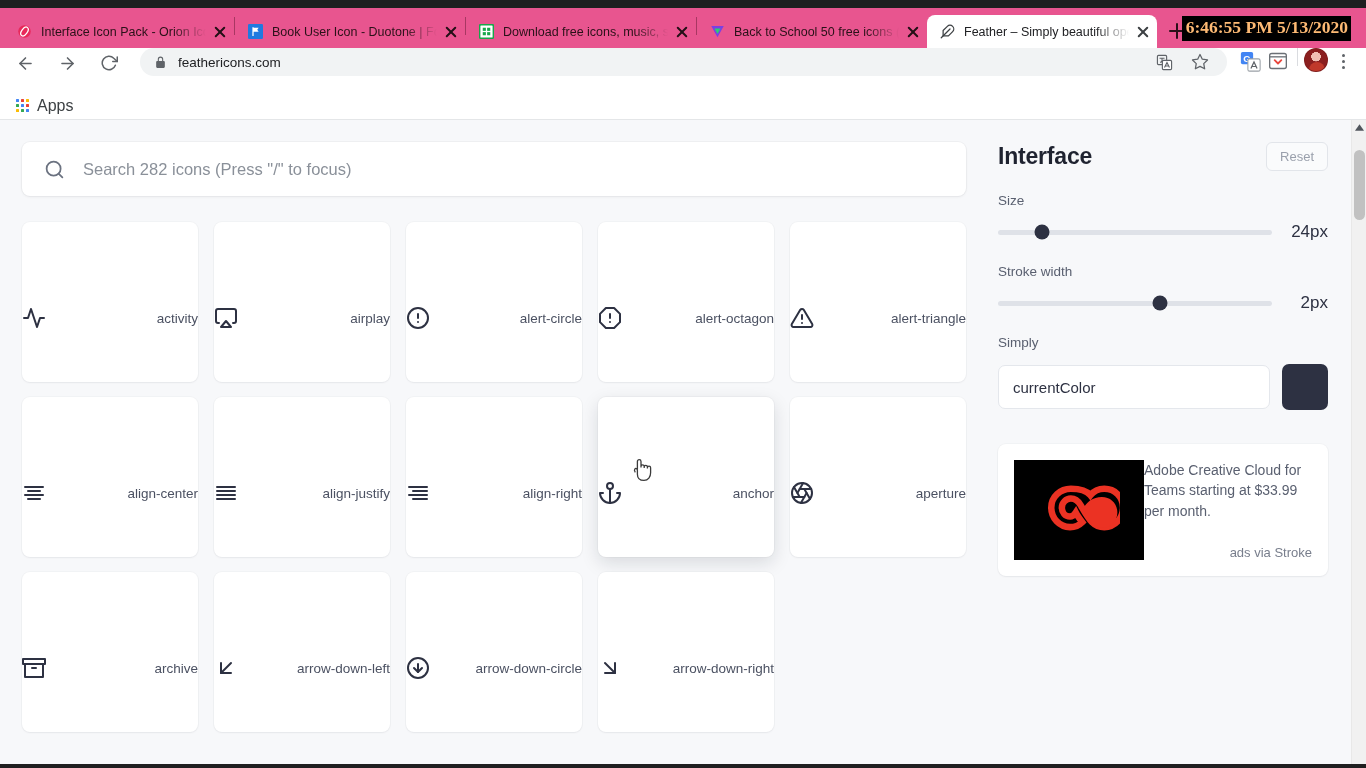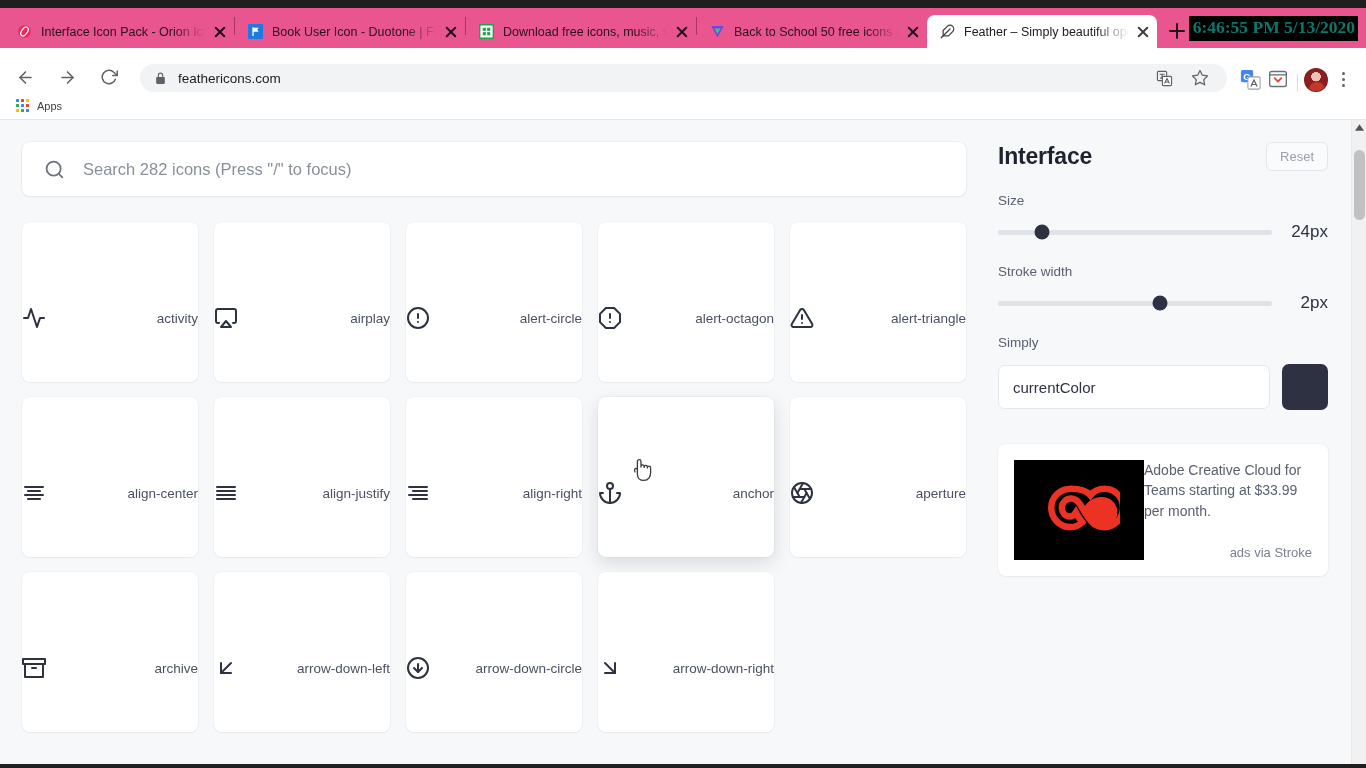--- a/index.html
+++ b/index.html
@@ -99,41 +99,41 @@
     content: "";
     position: absolute;
     background: #2b1019;
     border-radius: 1px;
   }
   .newtab::before { left: 6px; top: 13px; width: 16px; height: 2px; }
   .newtab::after  { left: 13px; top: 6px; width: 2px; height: 16px; }
 
   .clock-overlay {
     position: absolute;
-    right: 8px;
+    right: 15px;
     top: 8px;
     height: 25px;
     background: #000000;
-    color: #0f766e;
+    color: #fdba74;
     font-family: "Liberation Serif", serif;
     font-weight: bold;
     font-size: 17.5px;
     display: flex;
     align-items: center;
     padding: 0 3px 2px 4px;
     letter-spacing: 0px;
     z-index: 40;
   }
 
   
   .toolbar {
     height: 44px;
     background: #ffffff;
     display: flex;
-    align-items: flex-end;
+    align-items: flex-start;
     padding: 0 10px;
     gap: 2px;
   }
   .nav-btn {
     width: 30px; height: 30px;
     display: flex; align-items: center; justify-content: center;
     border-radius: 50%;
     cursor: pointer;
     color: #5f6368;
     flex: 0 0 auto;
@@ -180,21 +180,21 @@
 
   
   .bookmarks {
     height: 28px;
     background:#ffffff;
     display:flex; align-items:center;
     padding: 0 12px;
     border-bottom: 1px solid #e4e6e8;
   }
   .bm-item { display:flex; align-items:center; gap:8px; cursor:pointer; padding: 2px 4px; border-radius:4px; }
-  .bm-label { font-size:11px; color:#3c4043; }
+  .bm-label { font-size:16px; color:#3c4043; }
   .apps-grid { display:grid; grid-template-columns:repeat(3,3px); grid-template-rows:repeat(3,3px); gap:2px; }
   .apps-grid i { width:3px; height:3px; border-radius:0.5px; display:block; }
 
   
   .viewport {
     position: relative;
     height: 644px;
     background: #f7f8fa;
     overflow: hidden;
   }

